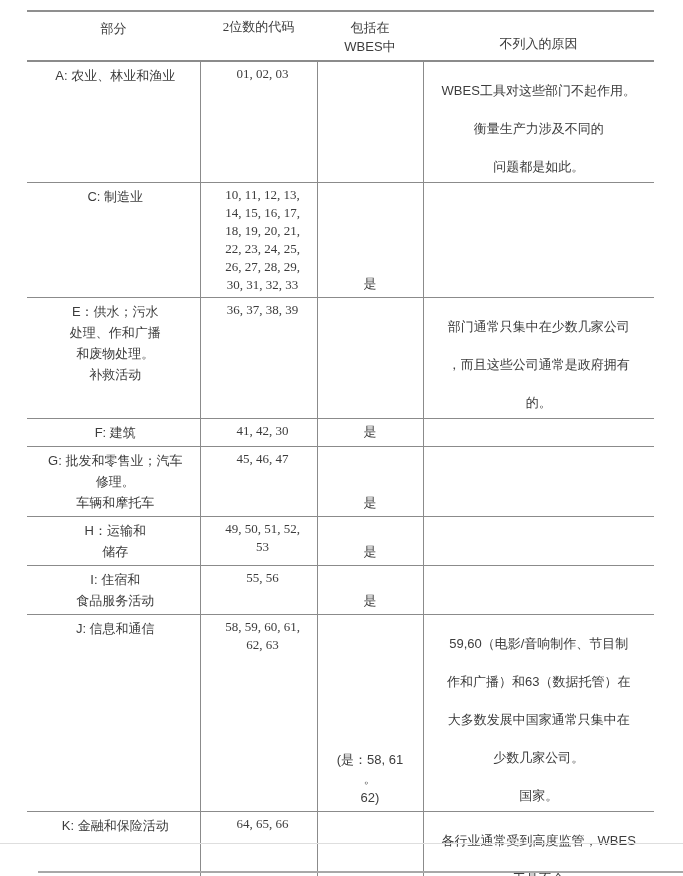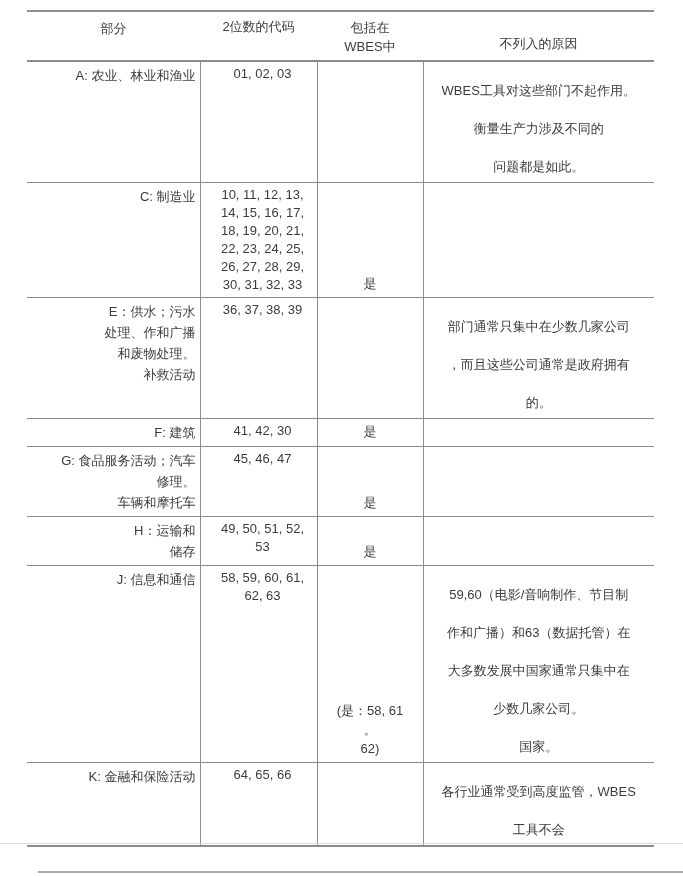--- a/index.html
+++ b/index.html
@@ -43,27 +43,27 @@
   }
   tbody td {
     vertical-align: top;
     padding: 3px 4px 3px;
     box-sizing: border-box;
     border-top: 1px solid #8b8b8b;
   }
   tbody tr:first-child td { border-top: none; }
   tbody td + td { border-left: 1px solid #8b8b8b; }
 
-  td.col-section { text-align: right; padding-left: 8px; margin-top: 8px; }
+  td.col-section { text-align: center; padding-left: 8px; margin-top: 8px; }
   td.col-codes   { text-align: center; padding-left: 12px; }
   td.col-wbes    { text-align: center; }
   td.col-reason  { text-align: center; }
 
   .col-section .line { line-height: 21px; }
-  .col-codes .line   { line-height: 18px; }
+  .col-codes .line   { line-height: 18px; font-family: Liberation Serif, serif; }
   .col-wbes .line    { line-height: 19px; }
   .col-reason .line  { line-height: 24px; margin-top: 14px; }
   thead .line        { line-height: 19px; }
 
   td.v-bottom { vertical-align: bottom; padding-bottom: 4px; }
 
   .sep-light {
     position: absolute;
     top: 843px;
     left: 0;
@@ -165,40 +165,53 @@
           <td class="col-codes">
             <div class="line">41, 42, 30</div>
           </td>
           <td class="col-wbes">
             <div class="line">是</div>
           </td>
           <td class="col-reason"></td>
         </tr>
         <tr style="height: 64px;">
           <td class="col-section">
-            <div class="line">G: 食品服务活动；汽车</div>
+            <div class="line">G: 批发和零售业；汽车</div>
             <div class="line">修理。</div>
             <div class="line">车辆和摩托车</div>
           </td>
           <td class="col-codes">
             <div class="line">45, 46, 47</div>
           </td>
           <td class="col-wbes v-bottom">
             <div class="line">是</div>
           </td>
           <td class="col-reason"></td>
         </tr>
         <tr style="height: 37px;">
           <td class="col-section">
             <div class="line">H：运输和</div>
             <div class="line">储存</div>
           </td>
           <td class="col-codes">
             <div class="line">49, 50, 51, 52,</div>
             <div class="line">53</div>
+          </td>
+          <td class="col-wbes v-bottom">
+            <div class="line">是</div>
+          </td>
+          <td class="col-reason"></td>
+        </tr>
+        <tr style="height: 37px;">
+          <td class="col-section">
+            <div class="line">I: 住宿和</div>
+            <div class="line">食品服务活动</div>
+          </td>
+          <td class="col-codes">
+            <div class="line">55, 56</div>
           </td>
           <td class="col-wbes v-bottom">
             <div class="line">是</div>
           </td>
           <td class="col-reason"></td>
         </tr>
         <tr style="height: 132px;">
           <td class="col-section">
             <div class="line">J: 信息和通信</div>
           </td>

